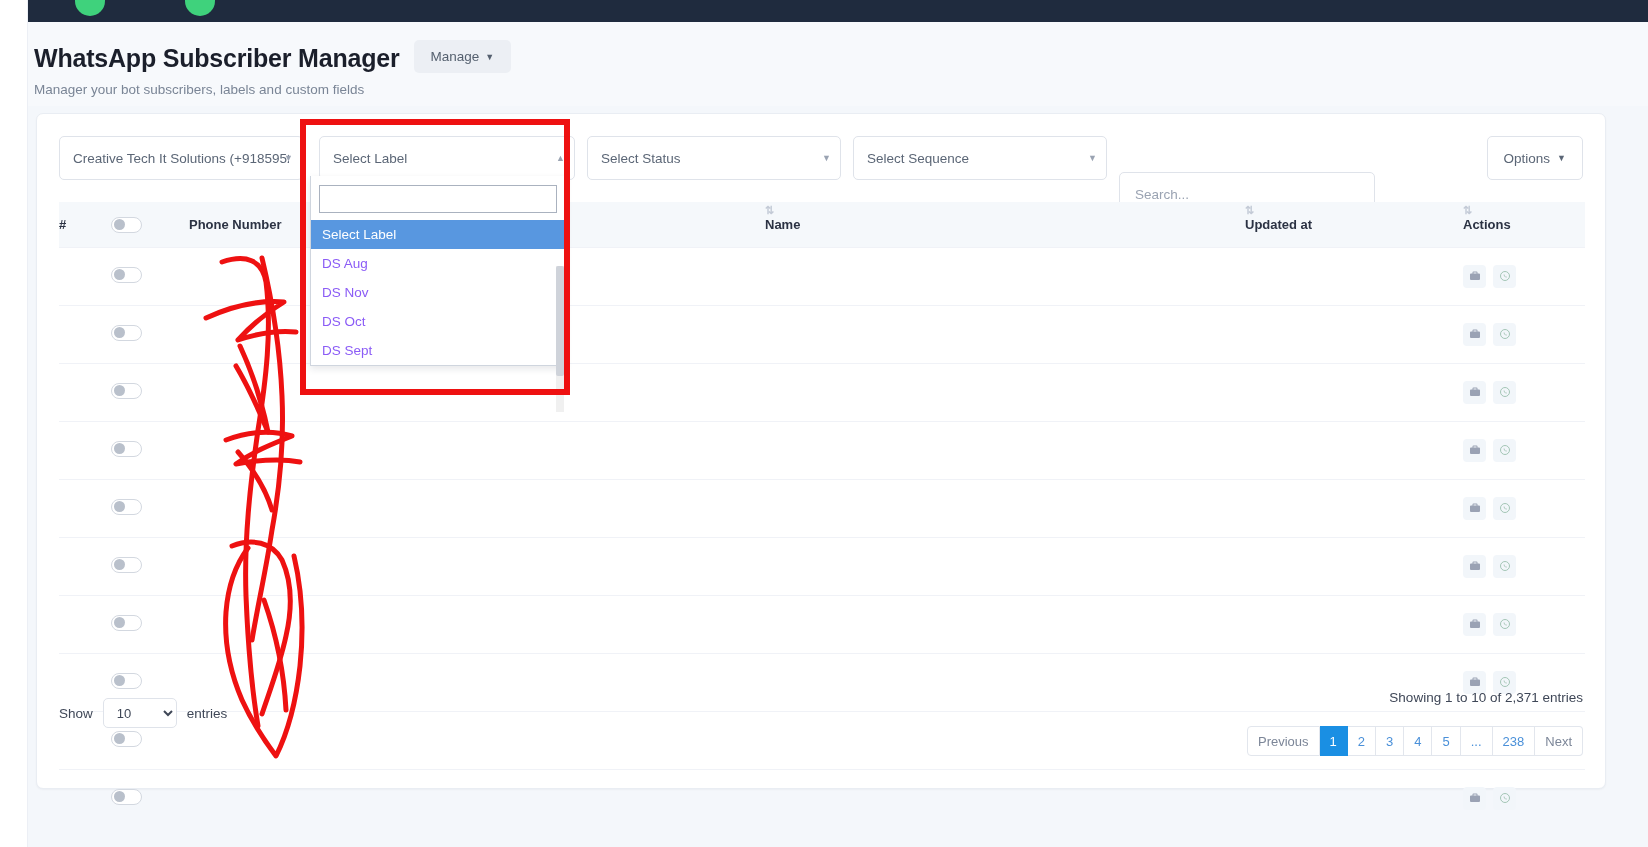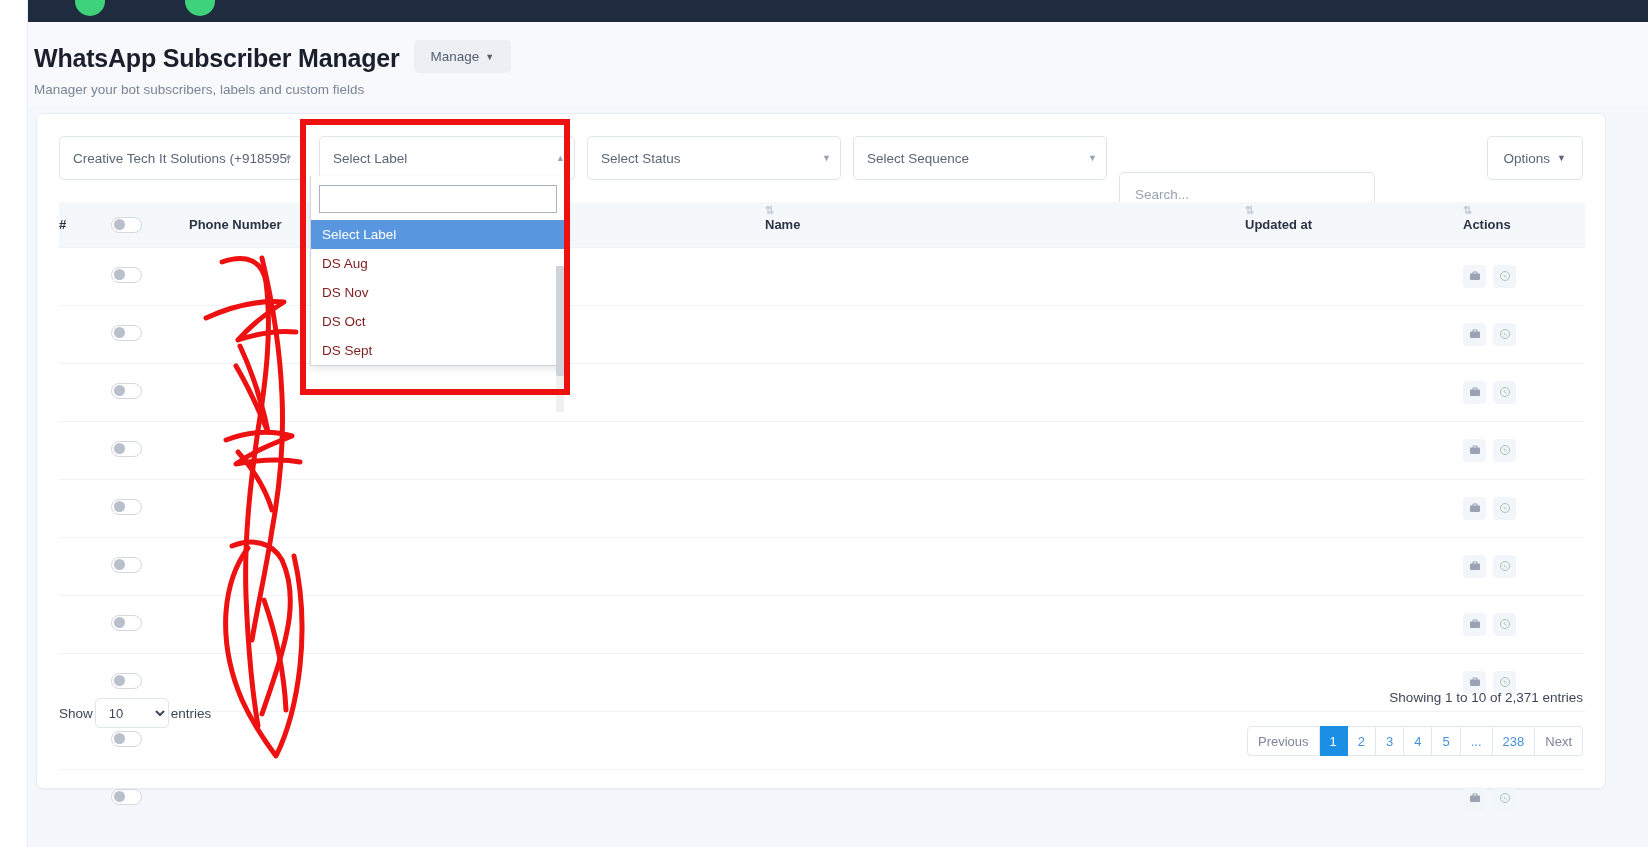--- a/index.html
+++ b/index.html
@@ -122,21 +122,21 @@
 
   
   .acts { display:flex; gap:7px; }
   .actbtn {
     width:23px; height:23px; border-radius:4px; background:#f2f6fa;
     display:flex; align-items:center; justify-content:center; cursor:pointer;
   }
 
   
   #footer { position:absolute; left:22px; right:22px; bottom:18px; height:80px; }
-  #showrow { position:absolute; left:0; top:8px; display:flex; align-items:center; gap:2px; font-size:13.5px; color:#3f4757; }
+  #showrow { position:absolute; left:0; top:8px; display:flex; align-items:center; gap:10px; font-size:13.5px; color:#3f4757; }
   #entries-select {
     width:74px; height:30px; border:1px solid #dfe3ea; border-radius:5px;
     background:#fff; font-size:13px; color:#3f4757; padding-left:9px;
     font-family:"Liberation Sans", sans-serif;
   }
   #showing-text { position:absolute; right:0; top:0; font-size:13.5px; color:#3f4757; }
   #pager { position:absolute; right:0; top:36px; display:flex; }
   .pg {
     min-width:28px; height:30px; padding:0 10px;
     border:1px solid #e2e6ed; border-left:none;
@@ -153,21 +153,21 @@
     background:#fff; border:1px solid #cfd5de; border-top:none;
     z-index:40; box-shadow:0 3px 7px rgba(20,30,50,.10);
   }
   #label-dd-search {
     margin:9px 8px 7px 8px; height:28px; width:calc(100% - 16px);
     border:1px solid #aab2bf; outline:none; background:#fff;
     font-family:"Liberation Sans", sans-serif; font-size:13px; padding:0 6px;
   }
   #label-dd-list { max-height:170px; overflow-y:auto; }
   #label-dd-list .opt {
-    padding:7px 11px; font-size:13.5px; color:#7f1d1d; cursor:pointer;
+    padding:7px 11px; font-size:13.5px; color:#8b5cf6; cursor:pointer;
   }
   #label-dd-list .opt.sel { background:#5897e0; color:#fff; }
   
   #dd-scroll {
     position:absolute; right:1px; top:46px; width:8px; height:110px;
     background:#cfd3da; border-radius:2px;
   }
   #dd-scroll-track {
     position:absolute; right:1px; top:46px; width:8px; height:146px;
     background:#f0f0f0;

